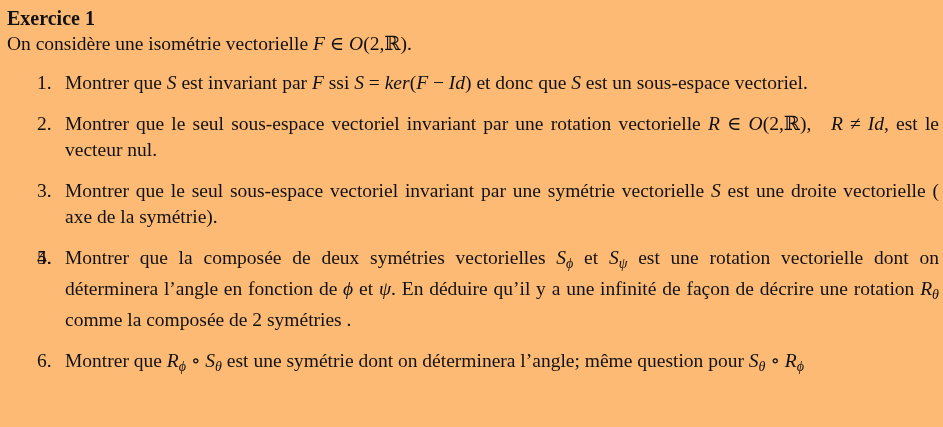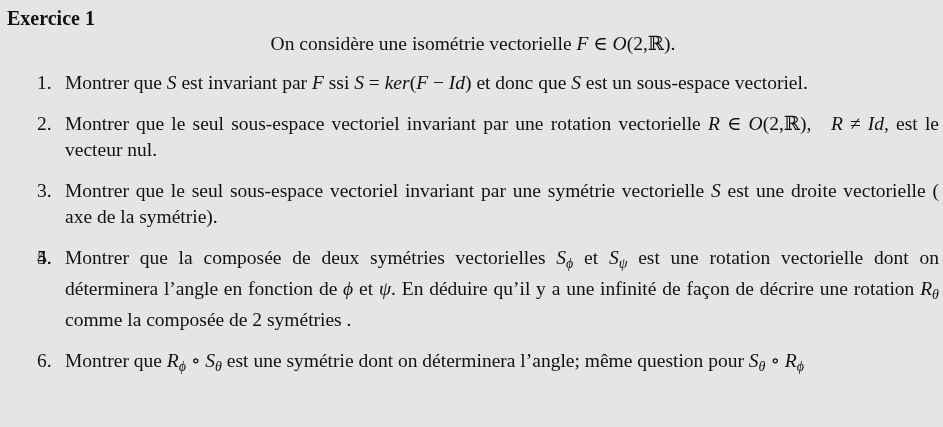--- a/index.html
+++ b/index.html
@@ -13,32 +13,31 @@
     overflow: hidden;
     color: #111111;
     font-family: "Liberation Serif", "DejaVu Serif", serif;
     font-size: 19.5px;
   }
   .page {
     box-sizing: border-box;
     width: 943px;
     height: 427px;
     padding: 6px 4px 0 7px;
-    background: #e5e5e5;
+    background: #fdba74;
   }
   .title {
     margin: 0;
     font-size: 20px;
     font-weight: bold;
     line-height: 24px;
   }
   .intro {
     margin: 1px 0 14px 0;
     line-height: 25px;
-    text-align: center;
   }
   ol.items {
     list-style: none;
     margin: 13px 0 0 0;
     padding: 0;
   }
   li.item {
     position: relative;
     padding-left: 58px;
     margin-bottom: 15px;

